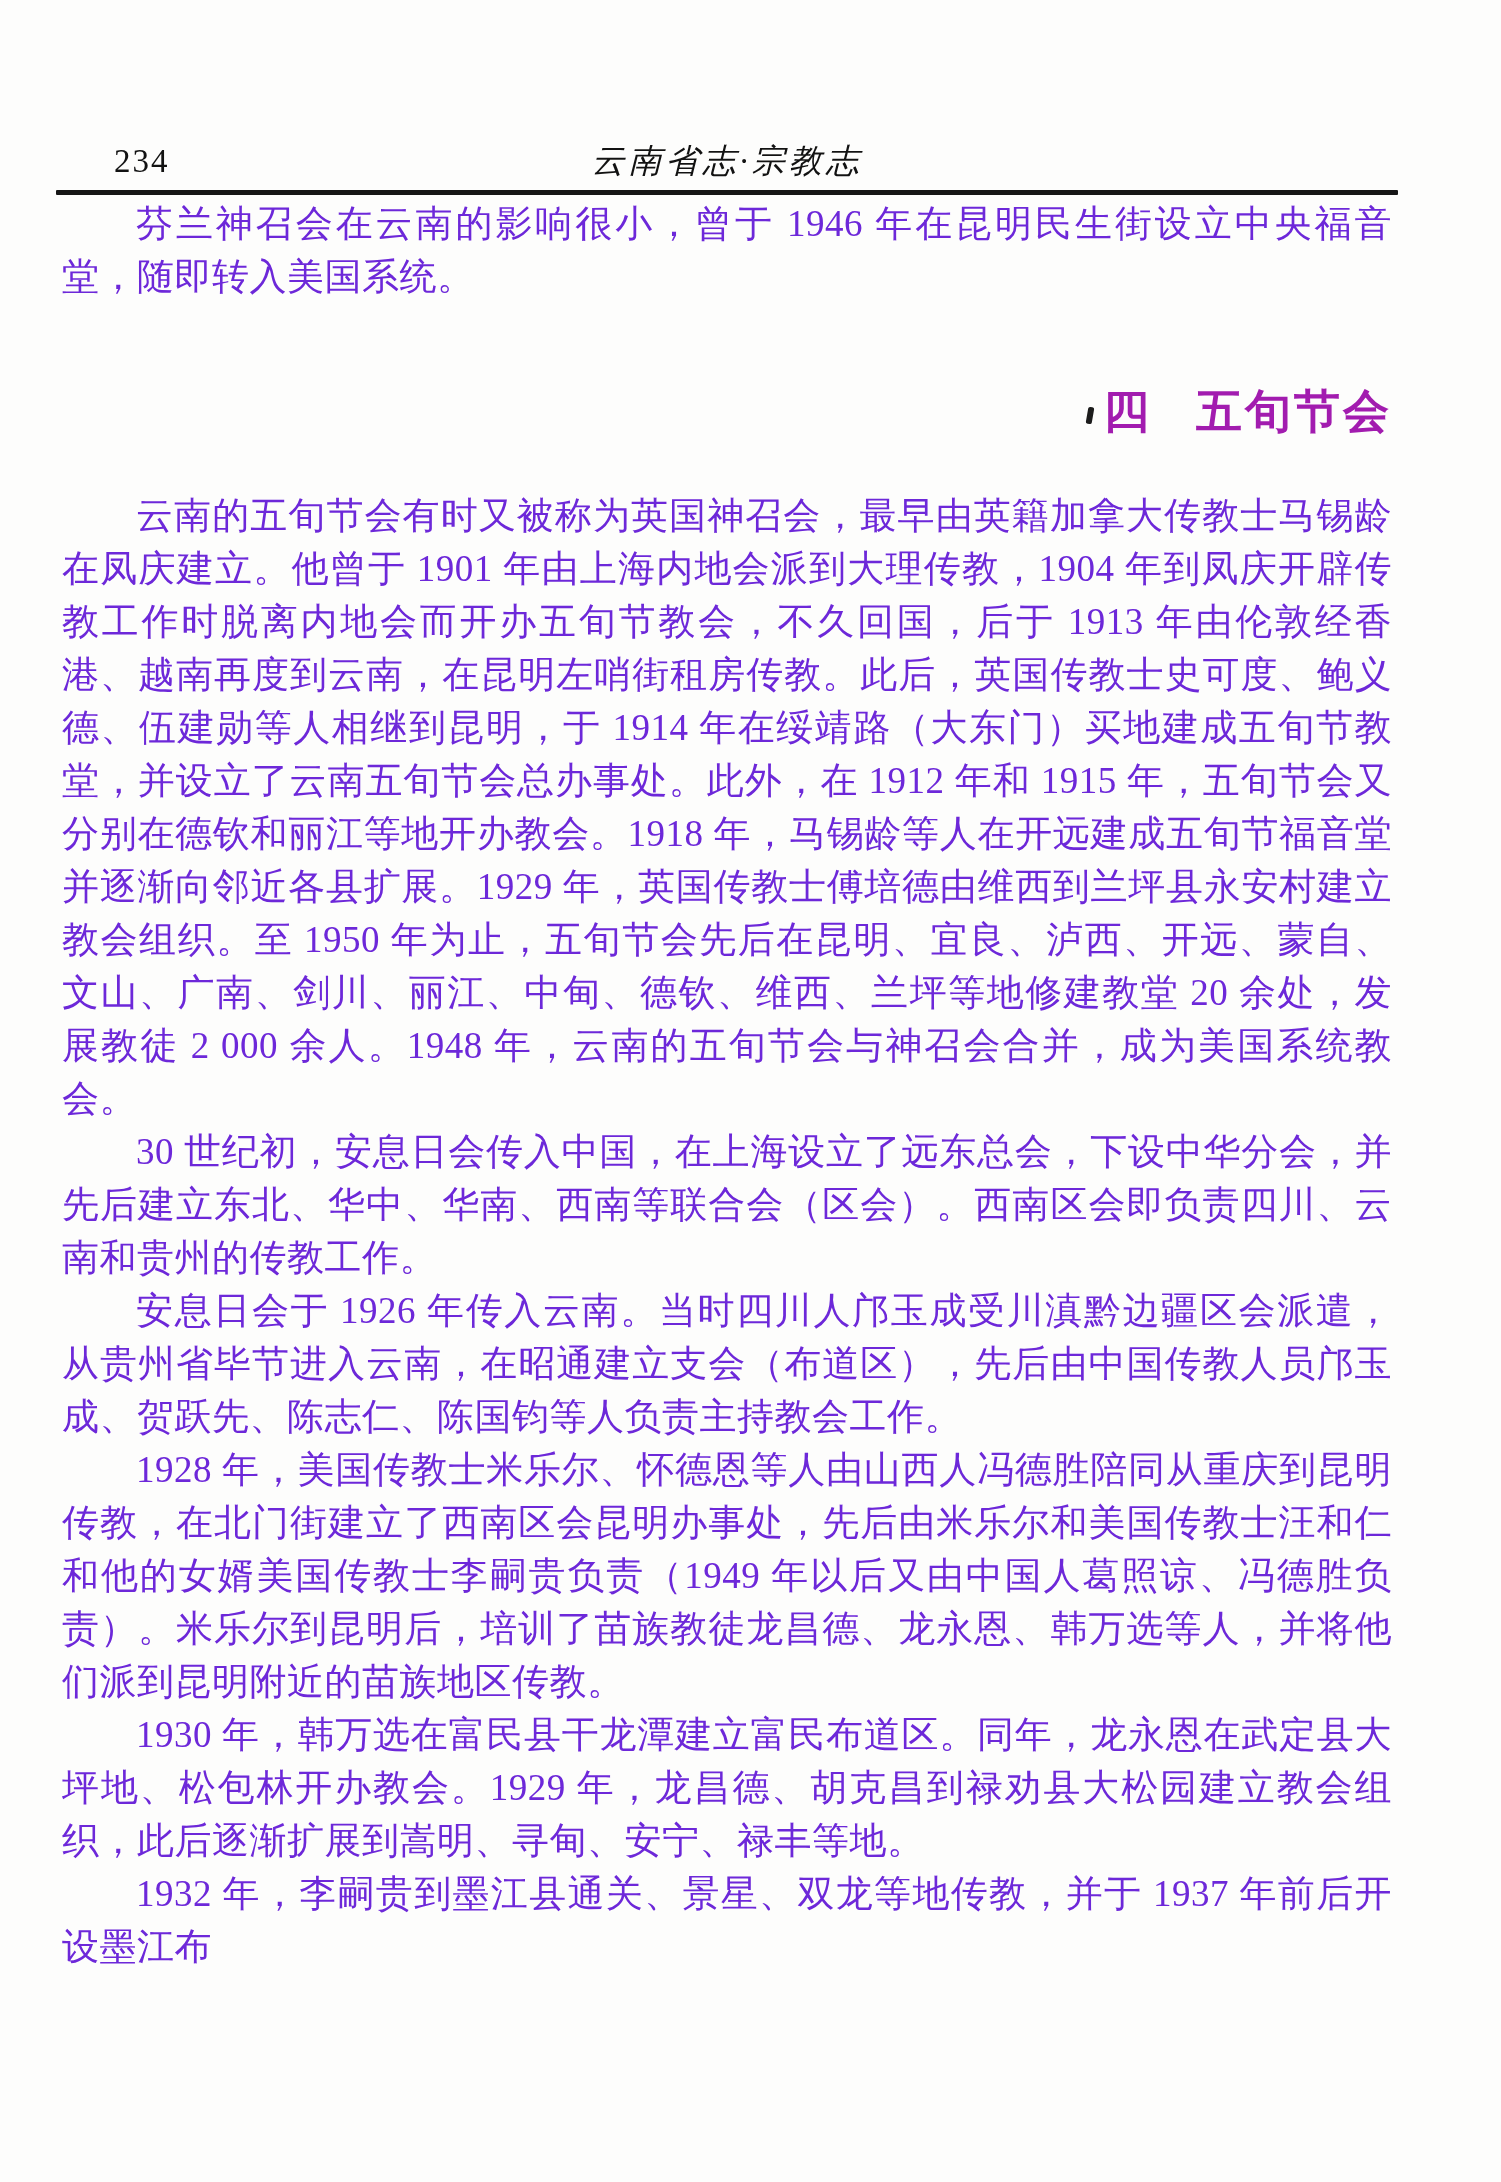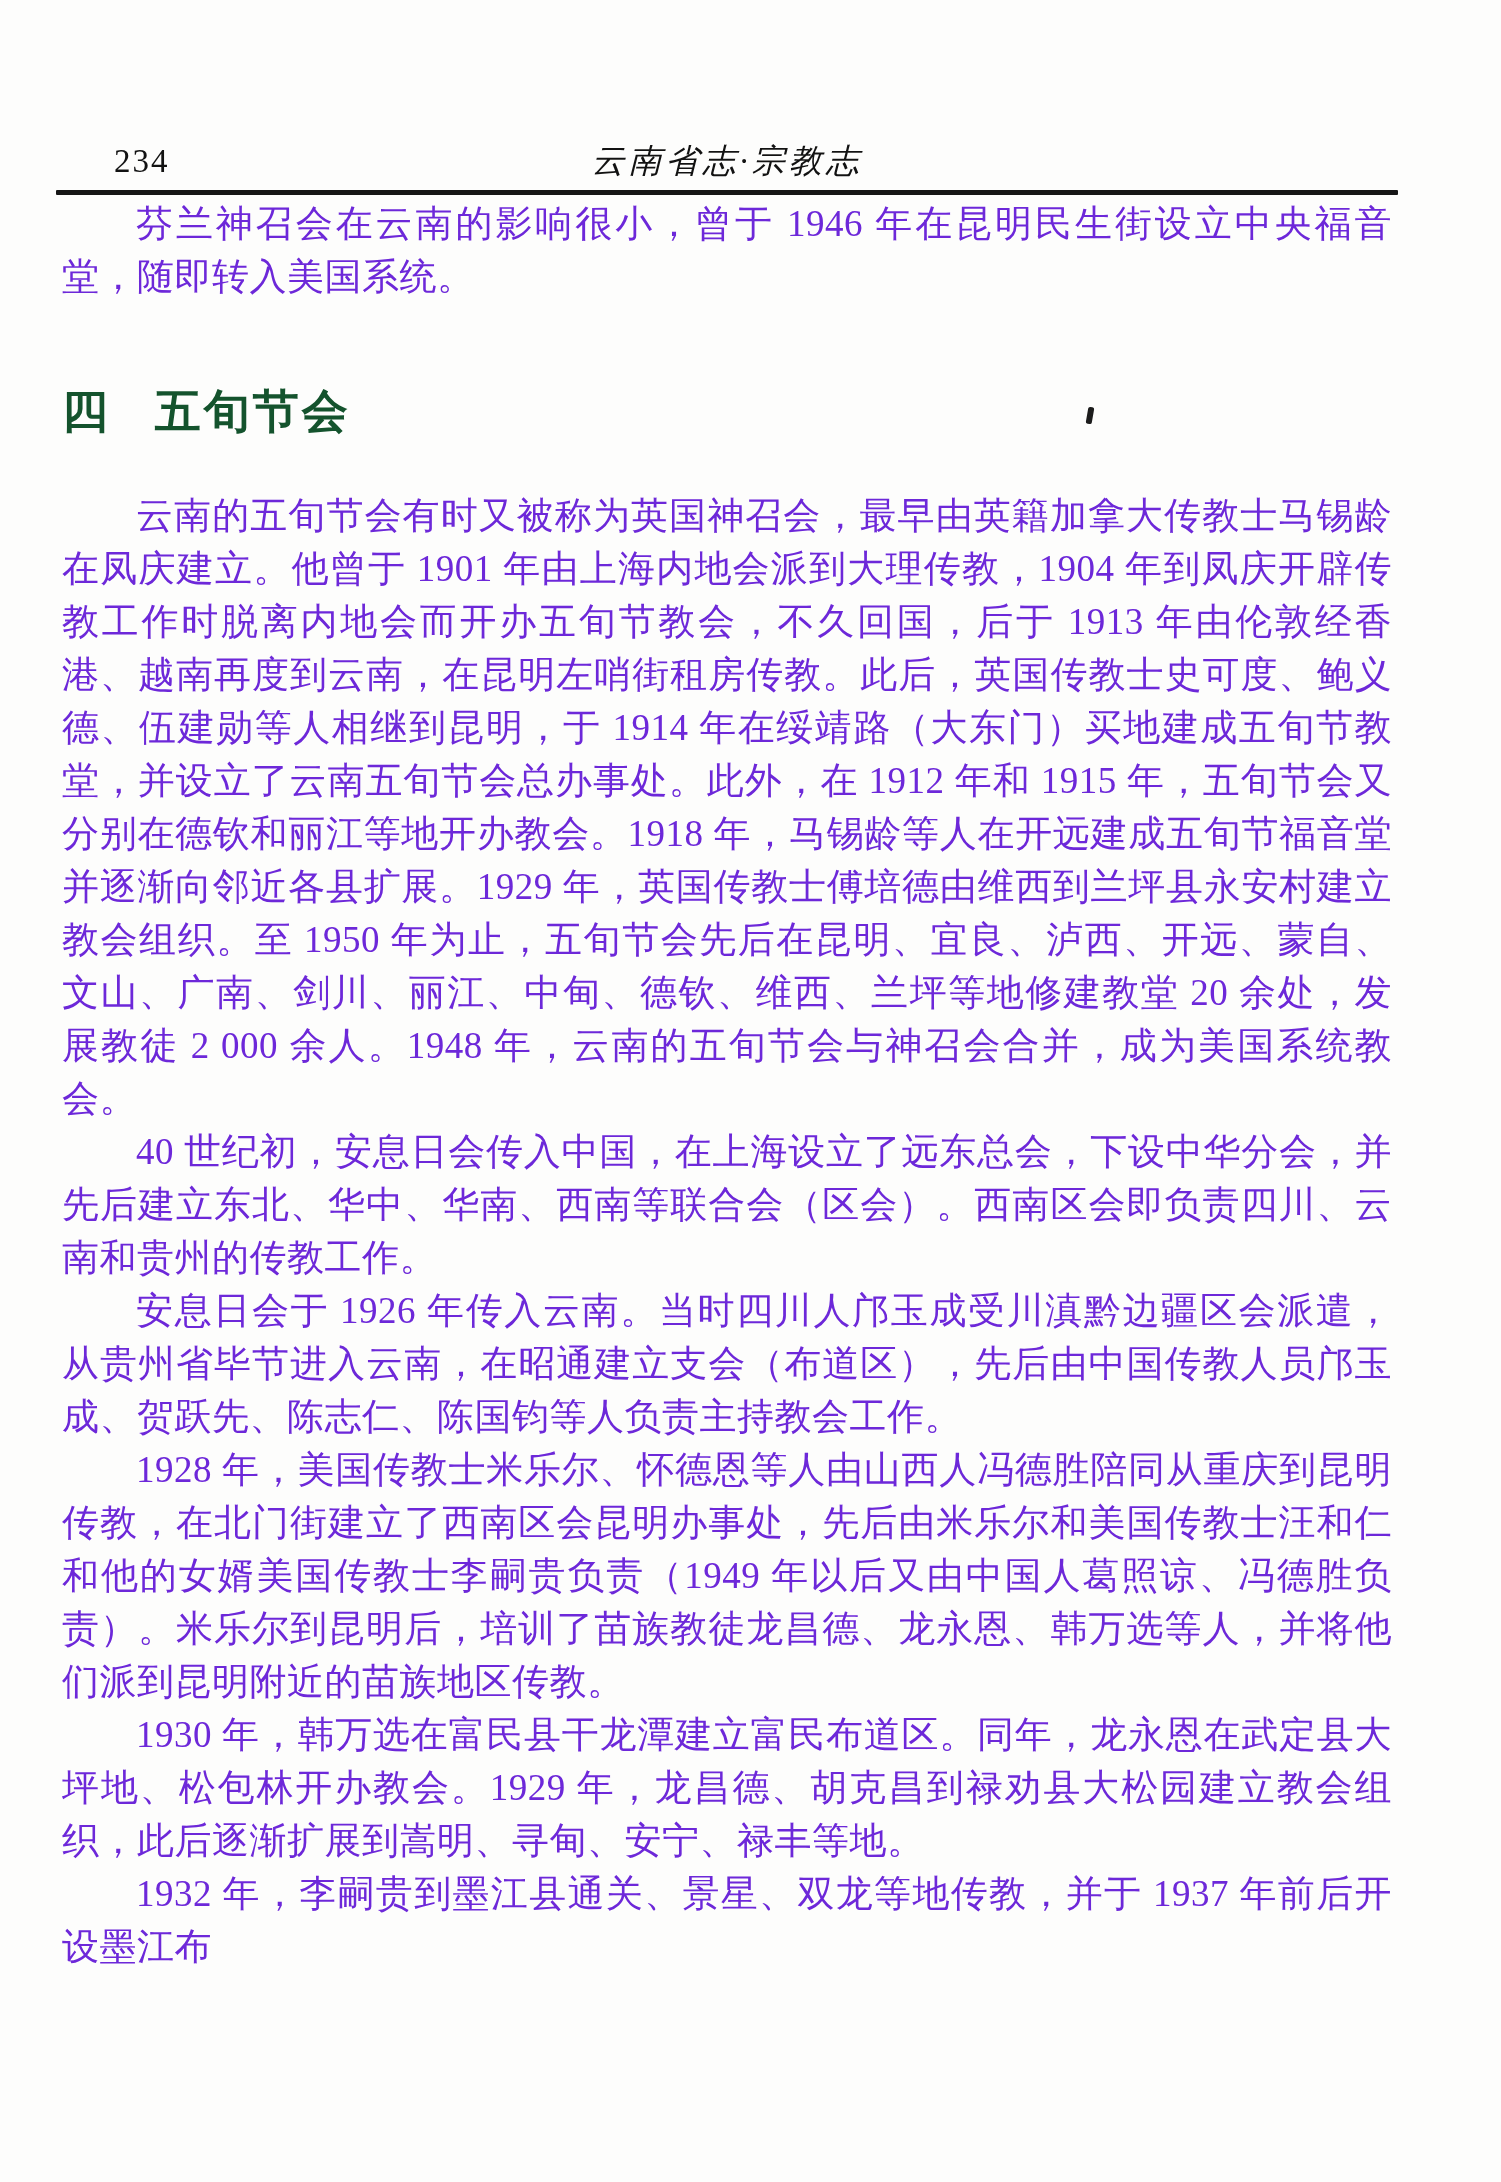--- a/index.html
+++ b/index.html
@@ -55,23 +55,23 @@
   }
   .body-para.first {
     margin-top: 2px;
   }
   .section-heading {
     position: relative;
     margin: 78px 0 46px 0;
     font-size: 46px;
     line-height: 62px;
     font-weight: bold;
-    text-align: left;
+    text-align: right;
     letter-spacing: 3px;
-    color: #14532d;
+    color: #a21caf;
   }
   .section-heading.heading-5 {
     margin: 88px 0 56px 0;
   }
   .heading-number {
     margin-right: 0.95em;
   }
   .ink-tick {
     position: absolute;
     left: 1025px;
@@ -99,21 +99,21 @@
 
 
   <h2 class="section-heading heading-4">
     <span class="heading-number">四</span><span class="heading-title">五旬节会</span>
     <span class="ink-tick"></span>
   </h2>
 
   <p class="body-para">云南的五旬节会有时又被称为英国神召会，最早由英籍加拿大传教士马锡龄在凤庆建立。他曾于 1901 年由上海内地会派到大理传教，1904 年到凤庆开辟传教工作时脱离内地会而开办五旬节教会，不久回国，后于 1913 年由伦敦经香港、越南再度到云南，在昆明左哨街租房传教。此后，英国传教士史可度、鲍义德、伍建勋等人相继到昆明，于 1914 年在绥靖路（大东门）买地建成五旬节教堂，并设立了云南五旬节会总办事处。此外，在 1912 年和 1915 年，五旬节会又分别在德钦和丽江等地开办教会。1918 年，马锡龄等人在开远建成五旬节福音堂并逐渐向邻近各县扩展。1929 年，英国传教士傅培德由维西到兰坪县永安村建立教会组织。至 1950 年为止，五旬节会先后在昆明、宜良、泸西、开远、蒙自、文山、广南、剑川、丽江、中甸、德钦、维西、兰坪等地修建教堂 20 余处，发展教徒 2 000 余人。1948 年，云南的五旬节会与神召会合并，成为美国系统教会。</p>
 
 
-  <p class="body-para">40 世纪初，安息日会传入中国，在上海设立了远东总会，下设中华分会，并先后建立东北、华中、华南、西南等联合会（区会）。西南区会即负责四川、云南和贵州的传教工作。</p>
+  <p class="body-para">30 世纪初，安息日会传入中国，在上海设立了远东总会，下设中华分会，并先后建立东北、华中、华南、西南等联合会（区会）。西南区会即负责四川、云南和贵州的传教工作。</p>
 
   <p class="body-para">安息日会于 1926 年传入云南。当时四川人邝玉成受川滇黔边疆区会派遣，从贵州省毕节进入云南，在昭通建立支会（布道区），先后由中国传教人员邝玉成、贺跃先、陈志仁、陈国钧等人负责主持教会工作。</p>
 
   <p class="body-para">1928 年，美国传教士米乐尔、怀德恩等人由山西人冯德胜陪同从重庆到昆明传教，在北门街建立了西南区会昆明办事处，先后由米乐尔和美国传教士汪和仁和他的女婿美国传教士李嗣贵负责（1949 年以后又由中国人葛照谅、冯德胜负责）。米乐尔到昆明后，培训了苗族教徒龙昌德、龙永恩、韩万选等人，并将他们派到昆明附近的苗族地区传教。</p>
 
   <p class="body-para">1930 年，韩万选在富民县干龙潭建立富民布道区。同年，龙永恩在武定县大坪地、松包林开办教会。1929 年，龙昌德、胡克昌到禄劝县大松园建立教会组织，此后逐渐扩展到嵩明、寻甸、安宁、禄丰等地。</p>
 
   <p class="body-para">1932 年，李嗣贵到墨江县通关、景星、双龙等地传教，并于 1937 年前后开设墨江布</p>
 
 </div>

